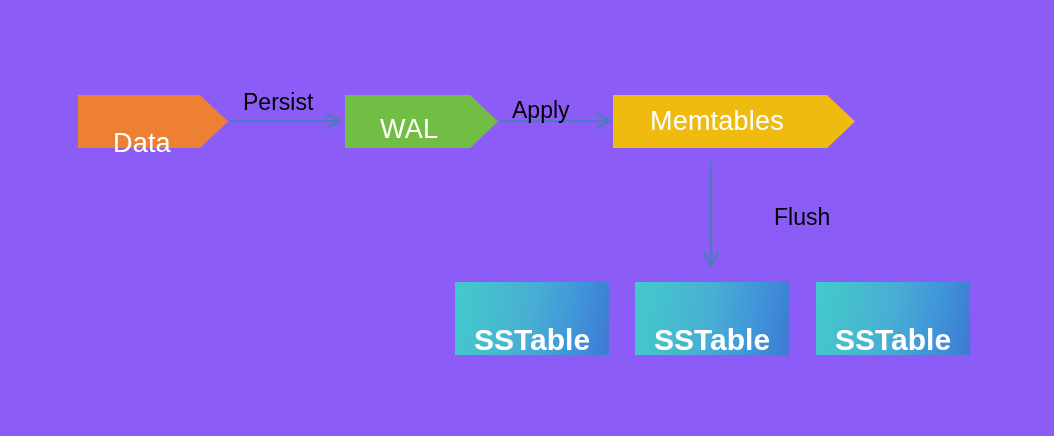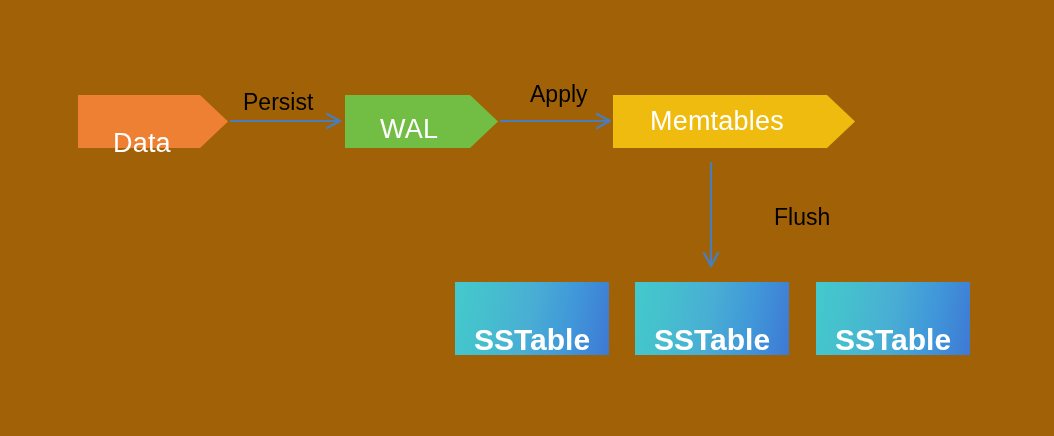--- a/index.html
+++ b/index.html
@@ -10,21 +10,21 @@
   body {
     width: 1054px;
     height: 436px;
     font-family: "Liberation Sans", sans-serif;
     overflow: hidden;
   }
   #canvas {
     position: relative;
     width: 1054px;
     height: 436px;
-    background: #a16207;
+    background: #8b5cf6;
   }
   .node {
     position: absolute;
     display: flex;
     align-items: center;
     color: #ffffff;
     font-size: 27px;
     line-height: 1;
     letter-spacing: 0.2px;
     white-space: nowrap;
@@ -80,21 +80,21 @@
   <svg class="edge" style="left:228px; top:108px; width:124px; height:26px;" viewBox="0 0 124 26">
     <line x1="2" y1="13" x2="110" y2="13" stroke="#4a7ebb" stroke-width="2.2"></line>
     <polyline points="99,6 112,13 99,20" fill="none" stroke="#4a7ebb" stroke-width="2.4" stroke-linecap="round" stroke-linejoin="round"></polyline>
   </svg>
   <div class="edge-label" style="left:243px; top:91px;">Persist</div>
 
   <svg class="edge" style="left:498px; top:108px; width:124px; height:26px;" viewBox="0 0 124 26">
     <line x1="2" y1="13" x2="110" y2="13" stroke="#4a7ebb" stroke-width="2.2"></line>
     <polyline points="99,6 112,13 99,20" fill="none" stroke="#4a7ebb" stroke-width="2.4" stroke-linecap="round" stroke-linejoin="round"></polyline>
   </svg>
-  <div class="edge-label" style="left:512px; top:83px;margin-left:18px;">Apply</div>
+  <div class="edge-label" style="left:512px; top:99px;">Apply</div>
 
   <svg class="edge" style="left:698px; top:160px; width:26px; height:116px;" viewBox="0 0 26 116">
     <line x1="13" y1="2" x2="13" y2="104" stroke="#4a7ebb" stroke-width="2.2"></line>
     <polyline points="6,93 13,106 20,93" fill="none" stroke="#4a7ebb" stroke-width="2.4" stroke-linecap="round" stroke-linejoin="round"></polyline>
   </svg>
   <div class="edge-label" style="left:730px; top:206px;margin-left:44px;">Flush</div>
 
   <div class="node chevron" style="left:78px; top:95px; width:150px; height:53px;">
     <svg class="shape" viewBox="0 0 150 53" preserveAspectRatio="none">
       <polygon points="0,0 122,0 150,26.5 122,53 0,53" fill="#ee8034"></polygon>

